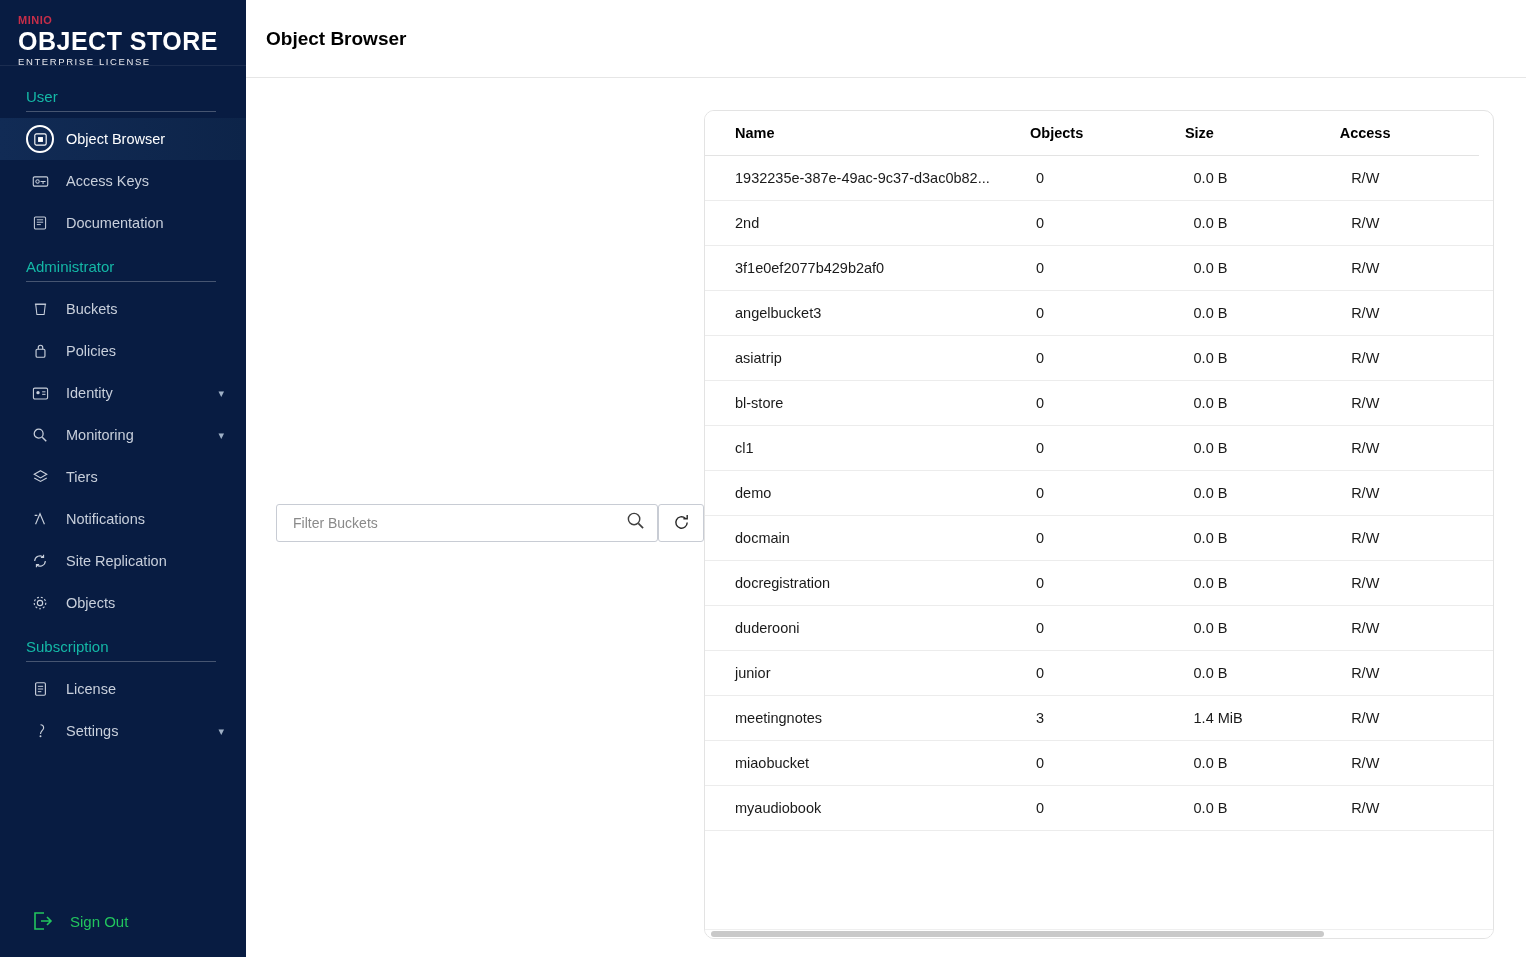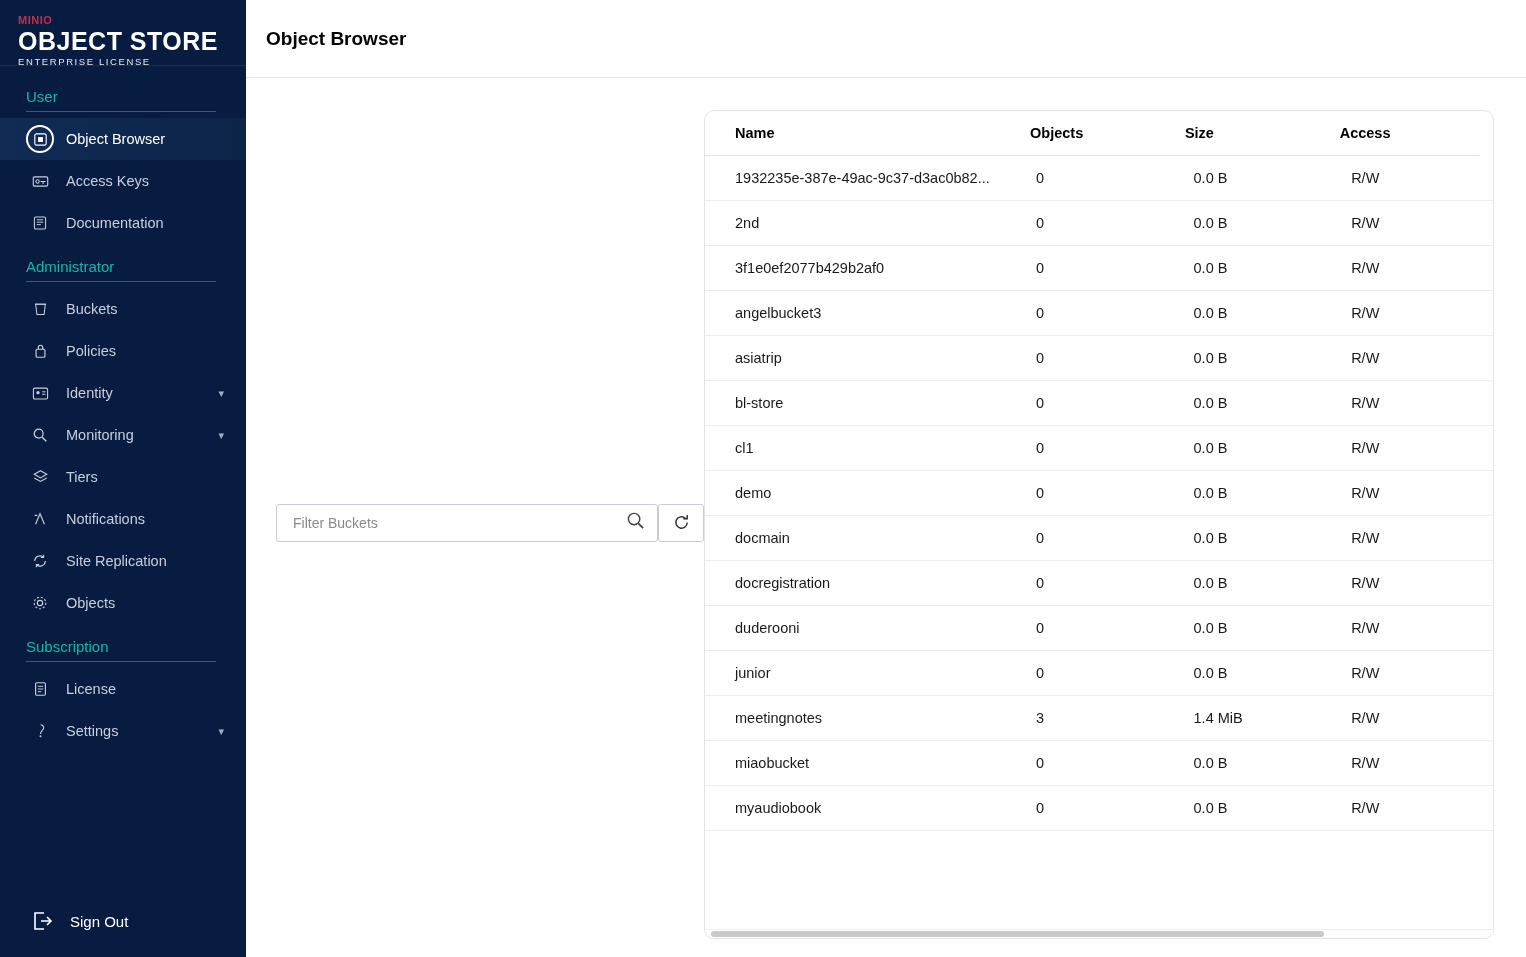--- a/index.html
+++ b/index.html
@@ -100,21 +100,21 @@
     margin-right: 22px;
     font-size: 11px;
     color: #9fb0c6;
   }
   .signout {
     display: flex;
     align-items: center;
     height: 60px;
     padding-left: 30px;
     font-size: 15px;
-    color: #ffffff;
+    color: #22c55e;
     cursor: pointer;
     margin-bottom: 6px;
   }
   .signout .ico { margin-right: 16px; display: flex; }
 
   
   .main {
     flex: 1;
     height: 957px;
     display: flex;

